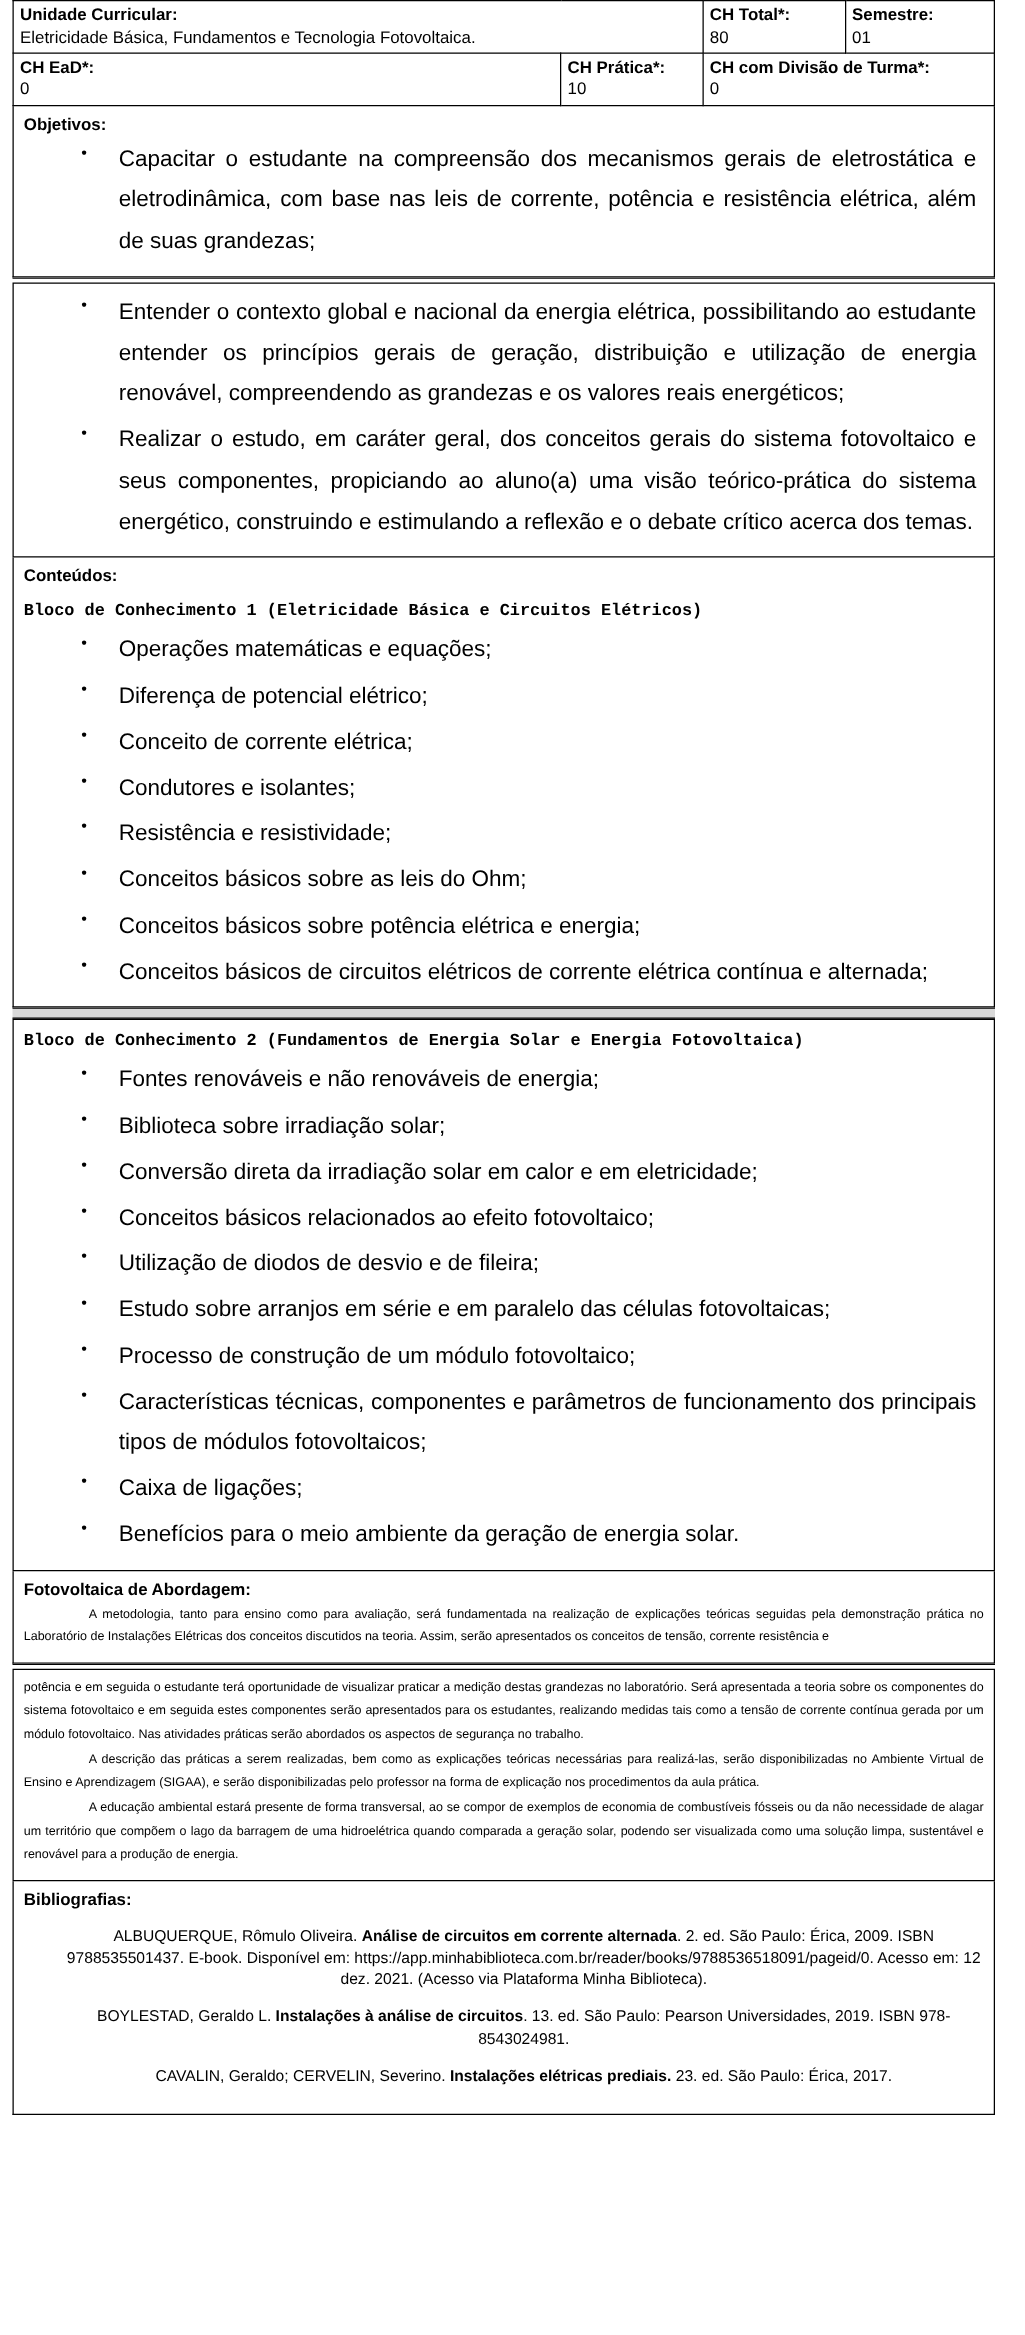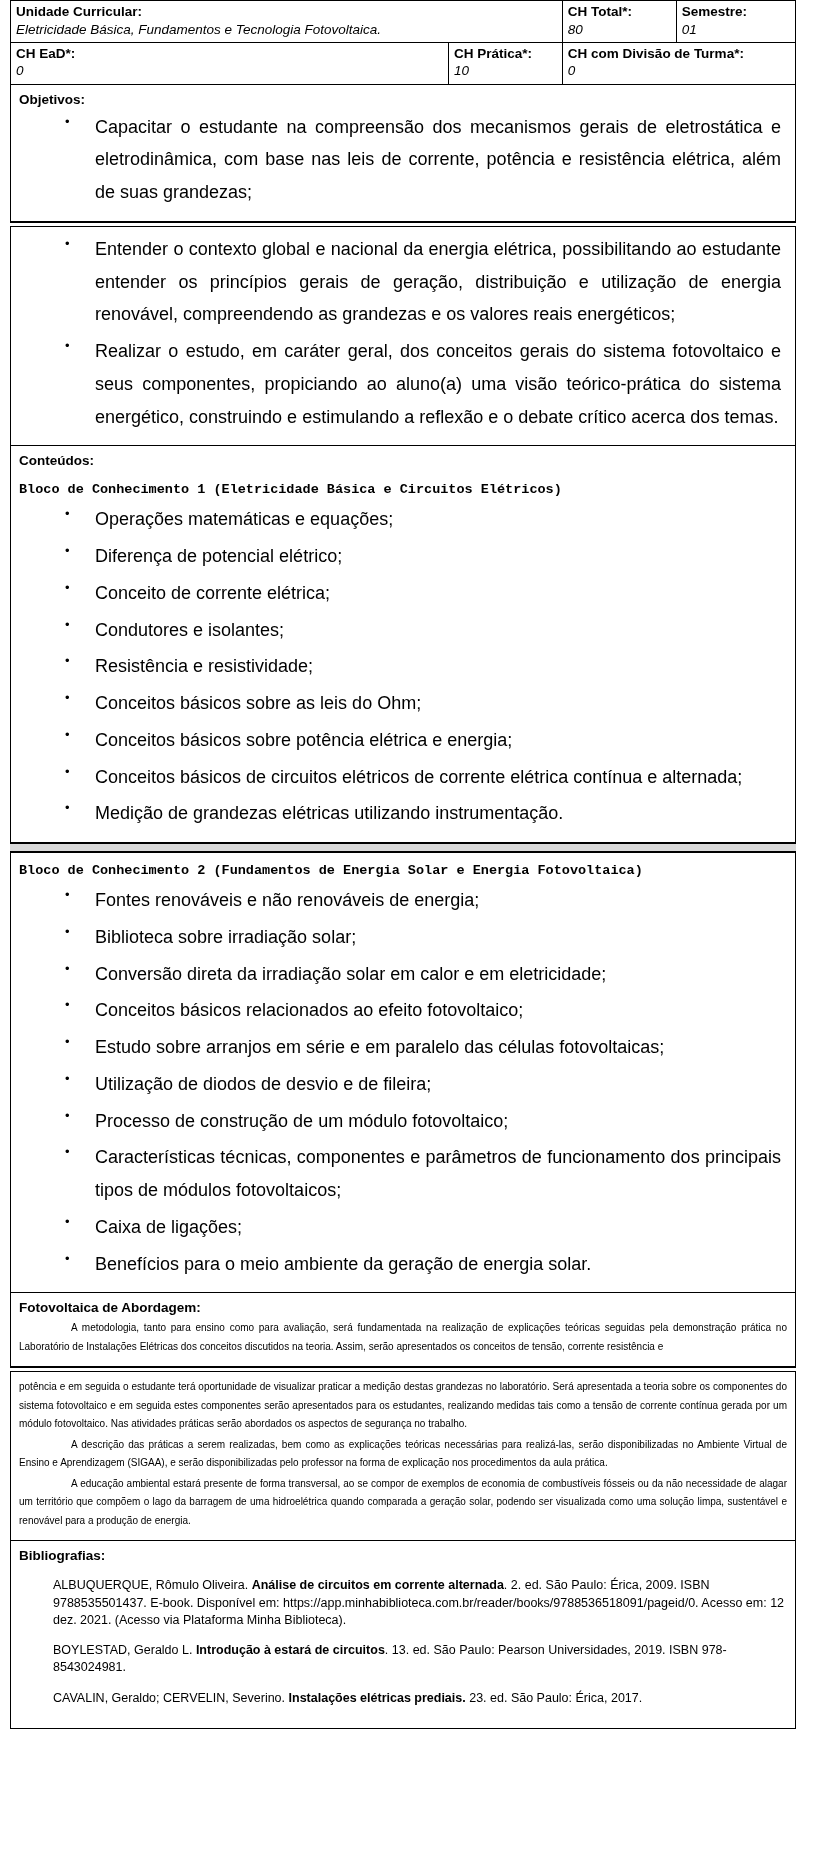--- a/index.html
+++ b/index.html
@@ -42,21 +42,20 @@
     font-weight: bold;
     font-size: 13.5px;
     display: block;
     line-height: 1.30;
   }
   .val {
     font-weight: normal;
     font-size: 13.5px;
     display: block;
     line-height: 1.35;
-    font-style: italic;
   }
 
   
   .box {
     border: 1px solid #000;
     border-top: none;
     padding: 6px 8px 8px 8px;
     box-sizing: border-box;
   }
   .box.first { border-top: 1px solid #000; }
@@ -119,21 +118,21 @@
     border-top: 1px solid #000;
     margin: 0;
   }
 
   
   .bib-entry {
     font-size: 12.5px;
     line-height: 1.38;
     margin: 0 2px 13px 0;
     padding-left: 34px;
-    text-align: left;
+    text-align: center;
   }
   .bib-entry b { font-weight: bold; }
   .bib-wrap { padding-top: 10px; }
 </style>
 </head>
 <body>
 
 <div class="page">
   <div class="doc">
 
@@ -197,35 +196,34 @@
       <div class="block-title">Bloco de Conhecimento 1 (Eletricidade Básica e Circuitos Elétricos)</div>
       <ul class="bl">
         <li>Operações matemáticas e equações;</li>
         <li>Diferença de potencial elétrico;</li>
         <li>Conceito de corrente elétrica;</li>
         <li>Condutores e isolantes;</li>
         <li>Resistência e resistividade;</li>
         <li>Conceitos básicos sobre as leis do Ohm;</li>
         <li>Conceitos básicos sobre potência elétrica e energia;</li>
         <li>Conceitos básicos de circuitos elétricos de corrente elétrica contínua e alternada;</li>
-        <li>Medição de grandezas elétricas utilizando instrumentação.</li>
       </ul>
     </div>
 
     <div class="pagebreak"></div>
 
     <div class="box first">
       <div class="block-title" style="margin-top:4px">Bloco de Conhecimento 2 (Fundamentos de Energia Solar e Energia Fotovoltaica)</div>
       <ul class="bl">
         <li>Fontes renováveis e não renováveis de energia;</li>
         <li>Biblioteca sobre irradiação solar;</li>
         <li>Conversão direta da irradiação solar em calor e em eletricidade;</li>
         <li>Conceitos básicos relacionados ao efeito fotovoltaico;</li>
+        <li>Utilização de diodos de desvio e de fileira;</li>
         <li>Estudo sobre arranjos em série e em paralelo das células fotovoltaicas;</li>
-        <li>Utilização de diodos de desvio e de fileira;</li>
         <li>Processo de construção de um módulo fotovoltaico;</li>
         <li class="just">Características técnicas, componentes e parâmetros de funcionamento dos principais tipos de módulos fotovoltaicos;</li>
         <li>Caixa de ligações;</li>
         <li>Benefícios para o meio ambiente da geração de energia solar.</li>
       </ul>
     </div>
 
     <div class="box">
       <div class="sec-title">Fotovoltaica de Abordagem:</div>
       <p class="para">A metodologia, tanto para ensino como para avaliação, será fundamentada na realização de explicações teóricas seguidas pela demonstração prática no Laboratório de Instalações Elétricas dos conceitos discutidos na teoria. Assim, serão apresentados os conceitos de tensão, corrente resistência e</p>
@@ -239,21 +237,21 @@
       <p class="para">A educação ambiental estará presente de forma transversal, ao se compor de exemplos de economia de combustíveis fósseis ou da não necessidade de alagar um território que compõem o lago da barragem de uma hidroelétrica quando comparada a geração solar, podendo ser visualizada como uma solução limpa, sustentável e renovável para a produção de energia.</p>
     </div>
 
     <div class="box">
       <div class="sec-title">Bibliografias:</div>
       <div class="bib-wrap">
         <p class="bib-entry">
           <span>ALBUQUERQUE, Rômulo Oliveira. </span><b>Análise de circuitos em corrente alternada</b><span>. 2. ed. São Paulo: Érica, 2009. ISBN 9788535501437. E-book. Disponível em: https://app.minhabiblioteca.com.br/reader/books/9788536518091/pageid/0. Acesso em: 12 dez. 2021. (Acesso via Plataforma Minha Biblioteca).</span>
         </p>
         <p class="bib-entry">
-          <span>BOYLESTAD, Geraldo L. </span><b>Introdução à estará de circuitos</b><span>. 13. ed. São Paulo: Pearson Universidades, 2019. ISBN 978-8543024981.</span>
+          <span>BOYLESTAD, Geraldo L. </span><b>Instalações à análise de circuitos</b><span>. 13. ed. São Paulo: Pearson Universidades, 2019. ISBN 978-8543024981.</span>
         </p>
         <p class="bib-entry">
           <span>CAVALIN, Geraldo; CERVELIN, Severino. </span><b>Instalações elétricas prediais.</b><span> 23. ed. São Paulo: Érica, 2017.</span>
         </p>
       </div>
     </div>
 
   </div>
 </div>
 

